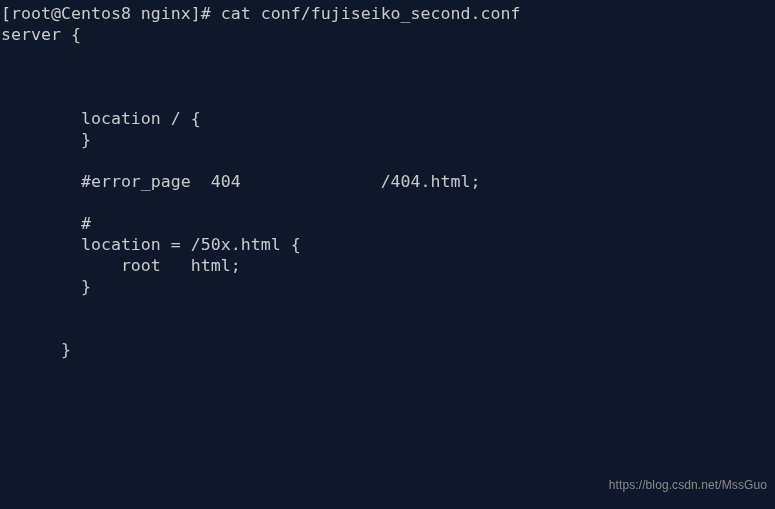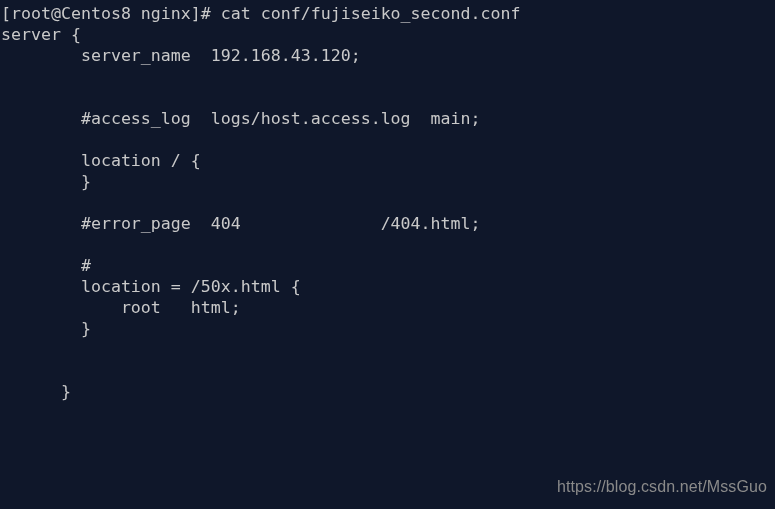--- a/index.html
+++ b/index.html
@@ -35,38 +35,36 @@
     font-family: "DejaVu Sans Mono", "Liberation Mono", monospace;
   }
   .line.blank {
     color: transparent;
   }
   #watermark {
     position: absolute;
     right: 8px;
     top: 478px;
     font-family: "Liberation Sans", "DejaVu Sans", sans-serif;
-    font-size: 16px;
+    font-size: 12px;
     color: #8a8a8a;
     white-space: pre;
     letter-spacing: 0.1px;
   }
 </style>
 </head>
 <body>
 
 <div id="terminal">
 
   <div id="screen">
     <span class="line">[root@Centos8 nginx]# cat conf/fujiseiko_second.conf</span>
     <span class="line">server {</span>
-    <span class="line">        server_name  192.168.43.120;</span>
     <span class="line blank"></span>
     <span class="line blank"></span>
-    <span class="line">        #access_log  logs/host.access.log  main;</span>
     <span class="line blank"></span>
     <span class="line">        location / {</span>
     <span class="line">        }</span>
     <span class="line blank"></span>
     <span class="line">        #error_page  404              /404.html;</span>
     <span class="line blank"></span>
     <span class="line">        #</span>
     <span class="line">        location = /50x.html {</span>
     <span class="line">            root   html;</span>
     <span class="line">        }</span>

